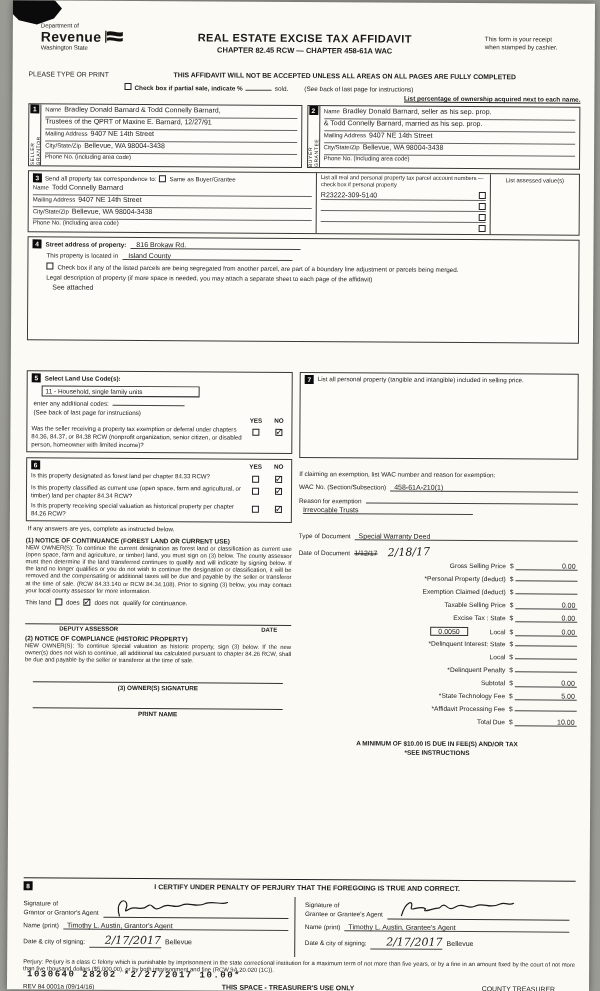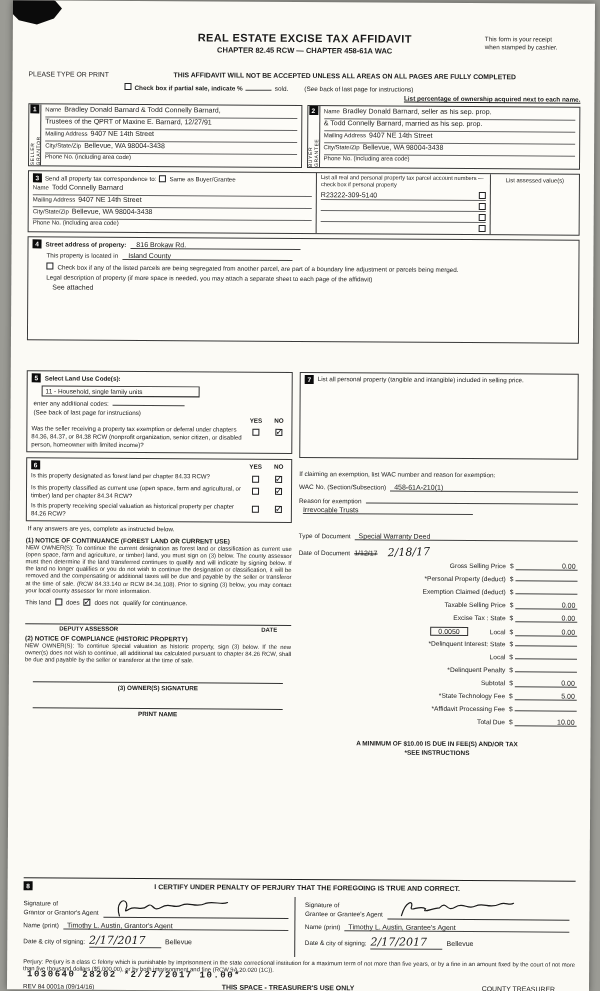--- a/index.html
+++ b/index.html
@@ -118,41 +118,53 @@
 .certline b { flex:1; text-align:center; font-size:7px; }
 .halves { display:flex; margin-top:5px; }
 .half { flex:1; padding:0 6px 8px 0; }
 .half.rt { border-left:1px solid #333; padding-left:10px; }
 .sigrow { display:flex; align-items:flex-end; }
 .siglbl { font-size:6.4px; line-height:1.35; white-space:nowrap; }
 .sigline { flex:1; border-bottom:1px solid #333; position:relative; height:22px; margin-left:5px; }
 .sigline svg { position:absolute; left:8px; bottom:-3px; }
 .nprow, .dcrow { display:flex; gap:4px; font-size:6.4px; margin-top:4px; align-items:baseline; }
 .nprow .grow { flex:1; font-size:7px; padding-left:4px; }
-.dsig { font-size:11px; width:72px; text-align:left; }
+.dsig { font-size:11px; width:72px; text-align:right; }
 .cityv { font-size:7px; }
 .perjury { font-size:5.9px; line-height:1.22; margin-top:3px; text-align:justify; }
 .footer { display:flex; justify-content:space-between; align-items:baseline; font-size:6.3px;
   margin-top:8px; padding-top:2px; }
 .footer .mid { font-weight:bold; font-size:6.9px; }
 .footer .cty { font-size:6.9px; margin-right:20px; }
 .stamp { position:absolute; left:20px; bottom:10px; font-family:"Liberation Mono", monospace;
   font-weight:bold; font-size:9px; letter-spacing:1.5px; color:#222; }
 </style>
 </head>
 <body>
 
 <div class="screen">
   <div class="paper">
 
     <svg class="blob" width="58" height="36">
       <polygon points="2,2 30,0 48,6 55,14 47,24 30,30 12,26 0,14" fill="#0b0b0b"></polygon>
     </svg>
 
     <div class="hdr">
+      <div class="logo">
+        <div class="dept">Department of</div>
+        <div class="revrow">
+          <span class="rev">Revenue</span>
+          <svg width="20" height="14">
+            <line x1="2" y1="1" x2="2" y2="13" stroke="#111" stroke-width="1.2"></line>
+            <path d="M3 2 C8 0 13 4 19 2 L19 6 C13 8 8 4 3 6 Z" fill="#111"></path>
+            <path d="M3 8 C8 6 13 10 19 8 L19 11 C13 13 8 9 3 11 Z" fill="#111"></path>
+          </svg>
+        </div>
+        <div class="state">Washington State</div>
+      </div>
       <div class="titleblk">
         <div class="title">REAL ESTATE EXCISE TAX AFFIDAVIT</div>
         <div class="subtitle">CHAPTER 82.45 RCW — CHAPTER 458-61A WAC</div>
       </div>
       <div class="receipt">
         <div>This form is your receipt</div>
         <div>when stamped by cashier.</div>
       </div>
     </div>
 

